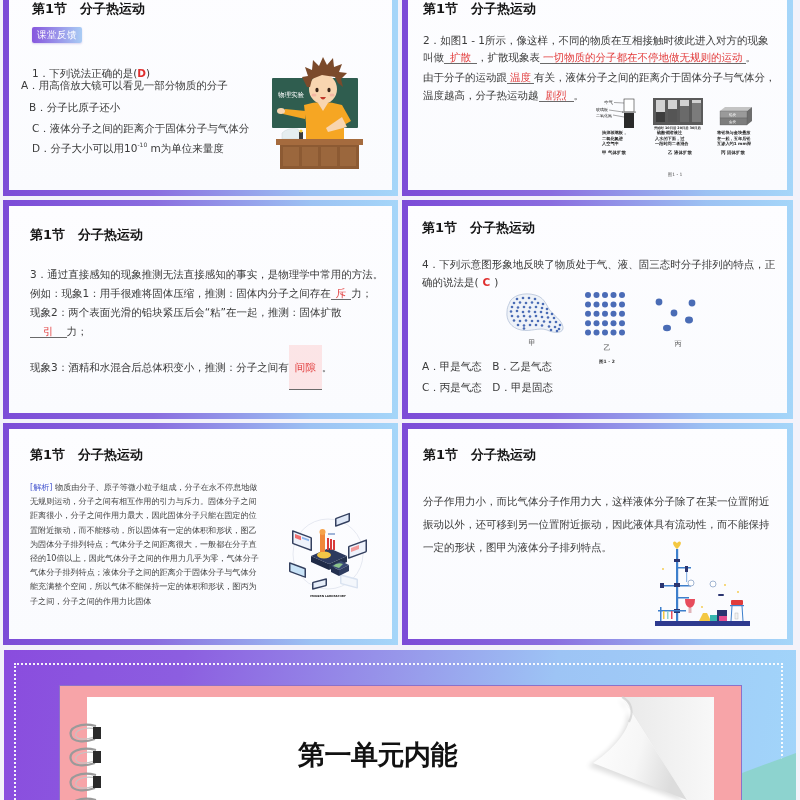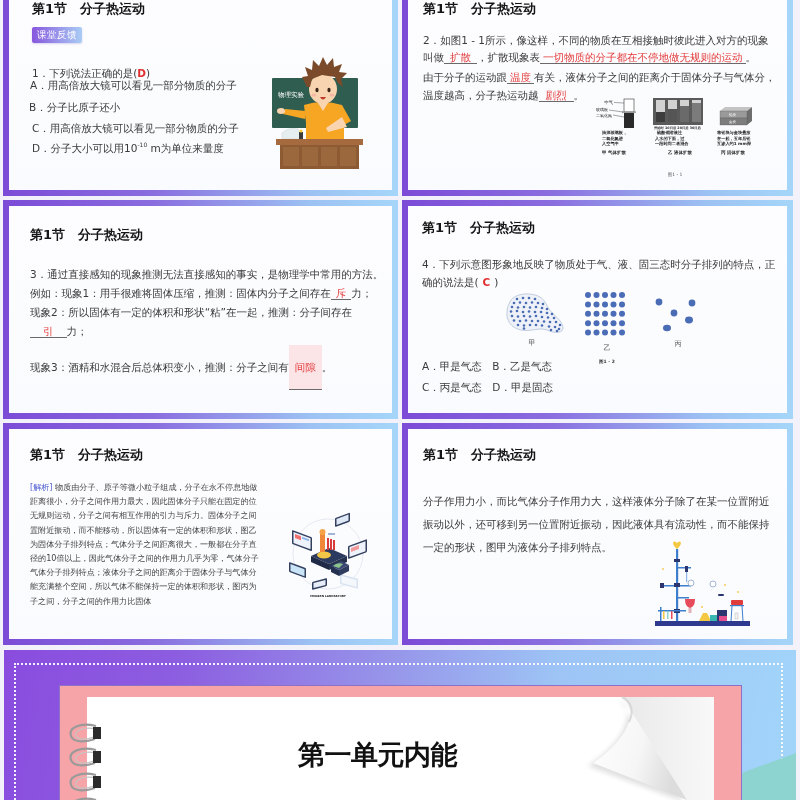--- a/index.html
+++ b/index.html
@@ -25,23 +25,23 @@
 .cover-title{position:absolute;left:294px;top:88px;font-size:27px;line-height:34px;font-weight:bold;color:#111;white-space:nowrap;letter-spacing:-0.5px;}
 </style>
 </head>
 <body>
 
 <div class="slide" style="left:3px;top:-24px;width:395px;height:220px;">
   <div class="slide-inner"></div>
   <div class="t title" style="left:29px;top:25px;">第1节　分子热运动</div>
   <div class="badge" style="left:29px;top:51px;">课堂反馈</div>
   <div class="t body" style="left:29px;top:82px;margin-top:8px;"><span>1．下列说法正确的是(</span><span class="ans">D</span><span>)</span></div>
-  <div class="t body" style="left:27px;top:102px;">A．用高倍放大镜可以看见一部分物质的分子</div>
+  <div class="t body" style="left:18px;top:102px;">A．用高倍放大镜可以看见一部分物质的分子</div>
   <div class="t body" style="left:26px;top:124px;">B．分子比原子还小</div>
-  <div class="t body" style="left:29px;top:145px;">C．用高倍放大镜可以看见一部分物质的分子</div>
+  <div class="t body" style="left:29px;top:145px;">C．液体分子之间的距离介于固体分子与气体分</div>
   <div class="t body" style="left:29px;top:165px;"><span>D．分子大小可以用10</span><sup>-10</sup><span> m为单位来量度</span></div>
 
   <svg style="left:269px;top:79px;" width="95" height="115" viewBox="0 0 95 115">
     <g>
       <rect x="0" y="23" width="86" height="50" rx="1" fill="#2f5d4f"></rect>
       <text x="6" y="42" font-size="6.5" fill="#ffffff" font-family="DejaVu Sans, sans-serif">物理实验</text>
     </g>
     <g>
       <path d="M34 56 L13 54 L11 59 L33 64 Z" fill="#f6a623"></path>
       <ellipse cx="9" cy="56" rx="4" ry="3" fill="#f8d5b0"></ellipse>
@@ -126,21 +126,21 @@
     </g>
     <text x="80" y="79" font-size="4.5" fill="#555" text-anchor="middle">图1 - 1</text>
   </svg>
 </div>
 
 <div class="slide" style="left:3px;top:200px;width:395px;height:219px;">
   <div class="slide-inner"></div>
   <div class="t title" style="left:27px;top:27px;">第1节　分子热运动</div>
   <div class="t body" style="left:27px;top:67px;">3．通过直接感知的现象推测无法直接感知的事实，是物理学中常用的方法。</div>
   <div class="t body" style="left:27px;top:86px;"><span>例如：现象1：用手很难将固体压缩，推测：固体内分子之间存在</span><span class="blank" style="padding:0 5px;">斥</span><span>力；</span></div>
-  <div class="t body" style="left:27px;top:105px;">现象2：所以固体有一定的体积和形状“粘”在一起，推测：分子间存在</div>
+  <div class="t body" style="left:27px;top:105px;">现象2：两个表面光滑的铅块紧压后会“粘”在一起，推测：固体扩散</div>
   <div class="t body" style="left:27px;top:124px;"><span class="blank" style="padding:0 13px;">引</span><span>力；</span></div>
   <div class="t body" style="left:27px;top:145px;"><span>现象3：酒精和水混合后总体积变小，推测：分子之间有</span><span class="blank" style="padding:16px 6px;background:rgba(255,160,160,0.25);">间隙</span><span>。</span></div>
 </div>
 
 <div class="slide" style="left:402px;top:200px;width:391px;height:219px;">
   <div class="slide-inner"></div>
   <div class="t title" style="left:20px;top:20px;">第1节　分子热运动</div>
   <div class="t body" style="left:20px;top:57px;">4．下列示意图形象地反映了物质处于气、液、固三态时分子排列的特点，正</div>
   <div class="t body" style="left:20px;top:75px;"><span>确的说法是(</span><span class="ans" style="padding:0 4px;">C</span><span>)</span></div>
 
@@ -243,22 +243,22 @@
 
   <div class="t body" style="left:20px;top:159px;">A．甲是气态　B．乙是气态</div>
   <div class="t body" style="left:20px;top:180px;">C．丙是气态　D．甲是固态</div>
 </div>
 
 <div class="slide" style="left:3px;top:423px;width:395px;height:222px;">
   <div class="slide-inner"></div>
   <div class="t title" style="left:27px;top:24px;">第1节　分子热运动</div>
   <div class="small-para" style="left:27px;top:57px;">
     <div><span class="tag">[解析]</span><span> 物质由分子、原子等微小粒子组成，分子在永不停息地做</span></div>
+    <div>无规则运动，分子之间有相互作用的引力与斥力。固体分子之间</div>
     <div>距离很小，分子之间作用力最大，因此固体分子只能在固定的位</div>
-    <div>无规则运动，分子之间有相互作用的引力与斥力。固体分子之间</div>
     <div>置附近振动，而不能移动，所以固体有一定的体积和形状，图乙</div>
     <div>为固体分子排列特点；气体分子之间距离很大，一般都在分子直</div>
     <div>径的10倍以上，因此气体分子之间的作用力几乎为零，气体分子</div>
     <div>气体分子排列特点；液体分子之间的距离介于固体分子与气体分</div>
     <div>能充满整个空间，所以气体不能保持一定的体积和形状，图丙为</div>
     <div>子之间，分子之间的作用力比固体</div>
   </div>
 
   <svg style="left:280px;top:87px;" width="90" height="92" viewBox="0 0 90 92" font-family="DejaVu Sans, sans-serif">
     <circle cx="45" cy="44" r="35" fill="none" stroke="#dfe3ee" stroke-width="0.8"></circle>

